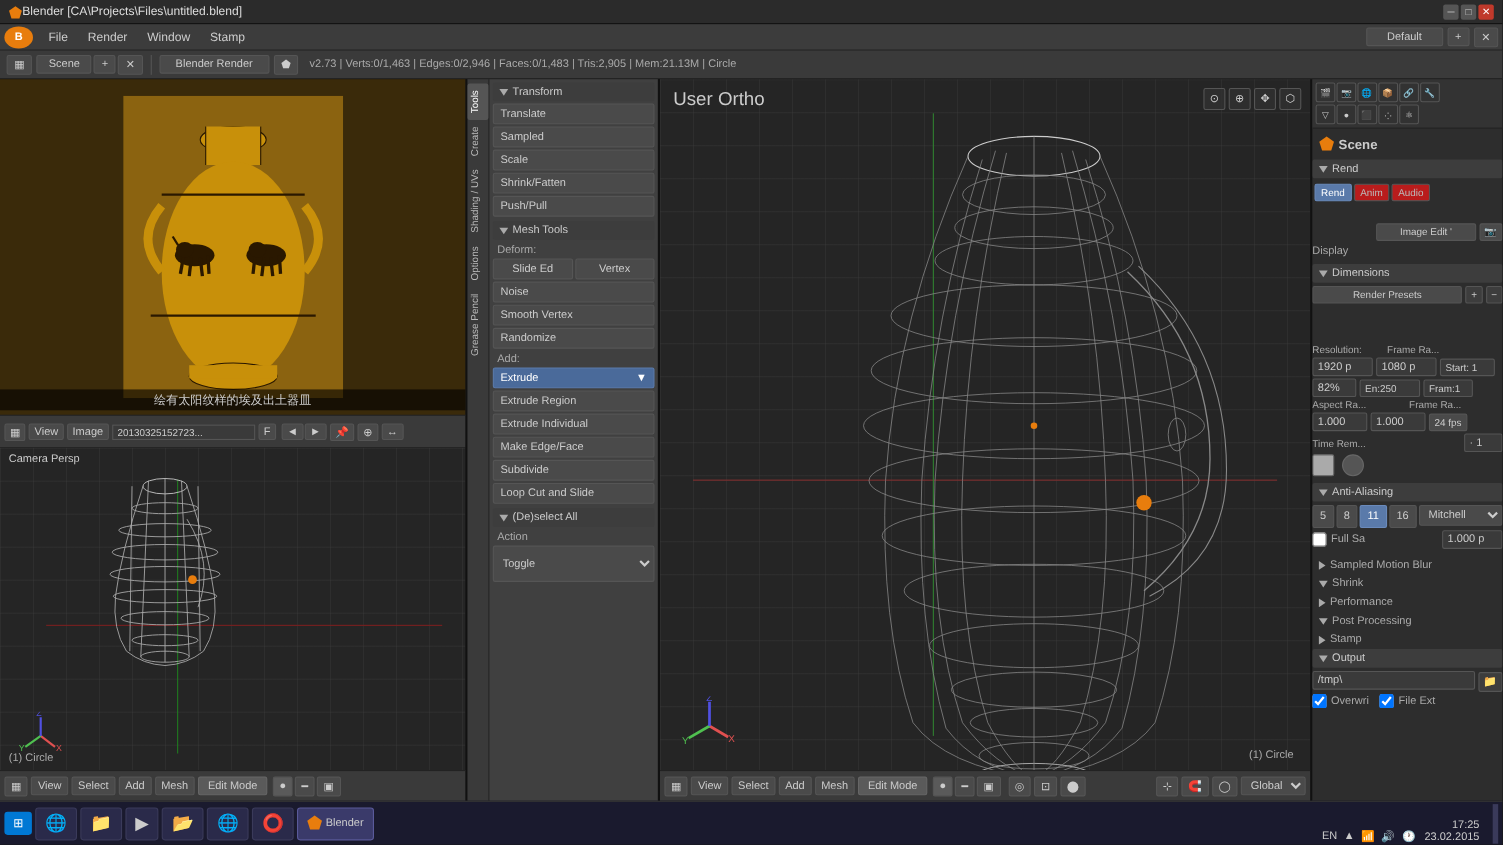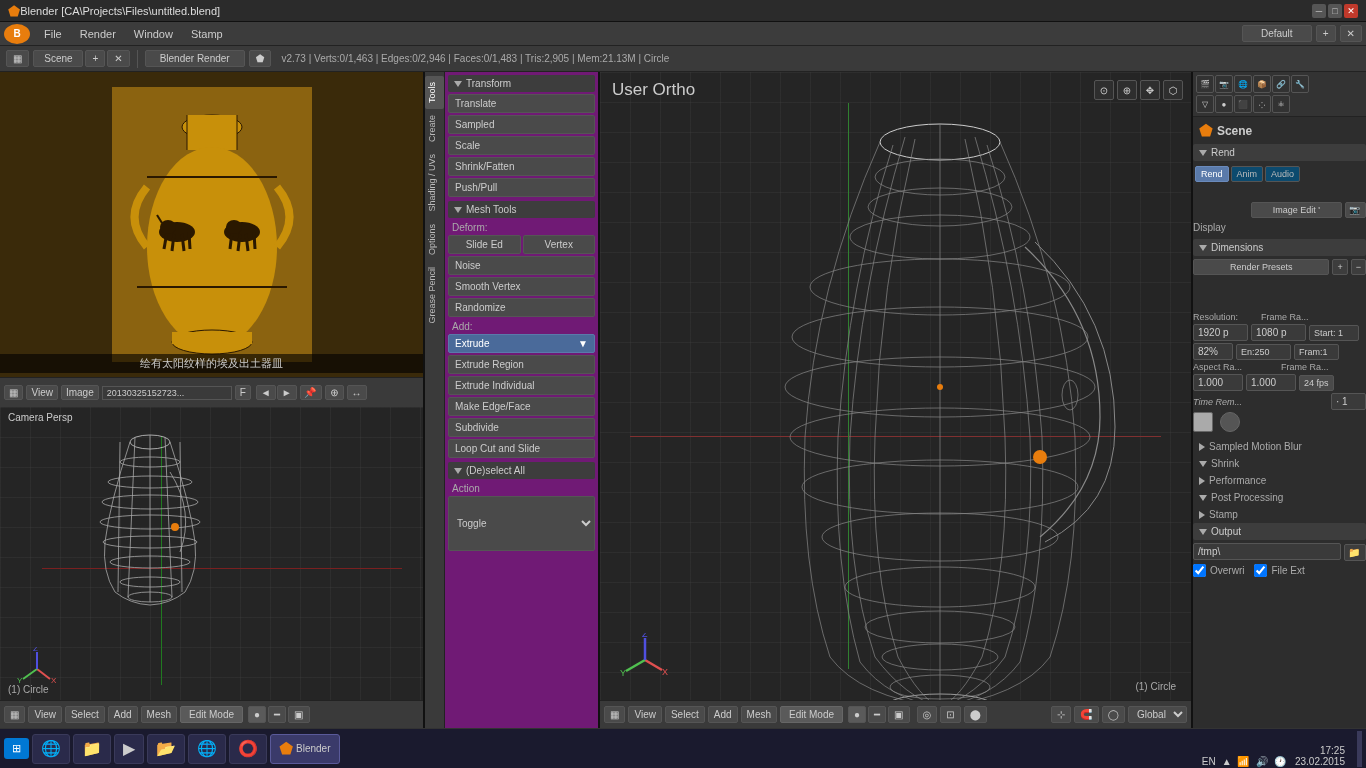--- a/index.html
+++ b/index.html
@@ -26,31 +26,31 @@
     .side-tab { writing-mode: vertical-rl; transform: rotate(180deg); padding: 6px 2px; font-size: 9px; color: #bbb; cursor: pointer; border-radius: 2px; white-space: nowrap; }
     .side-tab.active { background: #555; color: #fff; }
 
     .tool-section { margin-bottom: 4px; }
     .tool-section-header { background: #3d3d3d; padding: 3px 6px; font-size: 10px; color: #ccc; cursor: pointer; display: flex; align-items: center; gap: 4px; margin-bottom: 2px; border-radius: 2px; }
     .tool-btn { display: block; width: 100%; background: #4a4a4a; border: 1px solid #555; color: #ccc; padding: 3px 6px; margin-bottom: 2px; border-radius: 2px; font-size: 10px; cursor: pointer; text-align: left; }
     .tool-btn-row { display: flex; gap: 2px; margin-bottom: 2px; }
     .tool-btn-half { flex: 1; background: #4a4a4a; border: 1px solid #555; color: #ccc; padding: 3px 4px; border-radius: 2px; font-size: 10px; cursor: pointer; text-align: center; }
     .tool-btn-extrude { display: flex; align-items: center; background: #4a6a9a; border: 1px solid #5a7aaa; color: #fff; padding: 3px 6px; margin-bottom: 2px; border-radius: 2px; font-size: 10px; cursor: pointer; }
     .tool-btn-extrude .arrow { margin-left: auto; }
-    .action-select { width: 100%; background: #4a4a4a; border: 1px solid #555; color: #ccc; padding: 20px 4px; border-radius: 2px; font-size: 10px; }
+    .action-select { width: 100%; background: #4a4a4a; border: 1px solid #555; color: #ccc; padding: 9px 4px; border-radius: 2px; font-size: 10px; }
 
     
     .grid-bg { position: absolute; top: 0; left: 0; right: 0; bottom: 0; background-image: linear-gradient(rgba(100,100,100,0.15) 1px, transparent 1px), linear-gradient(90deg, rgba(100,100,100,0.15) 1px, transparent 1px); background-size: 30px 30px; }
     .grid-x-axis { position: absolute; height: 1px; background: #7a2020; top: 56%; left: 10%; right: 5%; }
     .grid-y-axis { position: absolute; width: 1px; background: #207a20; left: 40%; top: 10%; bottom: 5%; }
     .rpanel-section { margin-bottom: 4px; }
     .rpanel-header { background: #3d3d3d; padding: 3px 6px; font-size: 10px; color: #ccc; display: flex; align-items: center; gap: 4px; margin-bottom: 3px; border-radius: 2px; cursor: pointer; }
     .rpanel-row { display: flex; align-items: center; gap: 3px; margin-bottom: 2px; }
     .rpanel-label { font-size: 10px; color: #aaa; width: 55px; flex-shrink: 0; margin-top: 35px; }
-    .rpanel-tab-sm { background: #0c4a6e; border: 1px solid #555; color: #bbb; padding: 2px 5px; border-radius: 2px; font-size: 9px; cursor: pointer; }
+    .rpanel-tab-sm { background: #b91c1c; border: 1px solid #555; color: #bbb; padding: 2px 5px; border-radius: 2px; font-size: 9px; cursor: pointer; }
     .rpanel-tab-sm.active { background: #5a7aaa; border-color: #6a8abb; color: #fff; }
     .rpanel-field { flex: 1; background: #3a3a3a; border: 1px solid #555; color: #ccc; padding: 2px 4px; border-radius: 2px; font-size: 10px; }
     .rpanel-field-full { width: 100%; background: #3a3a3a; border: 1px solid #555; color: #ccc; padding: 2px 4px; border-radius: 2px; font-size: 10px; margin-bottom: 2px; }
     .rpanel-aa-btns { display: flex; gap: 2px; margin-bottom: 2px; }
     .rpanel-aa-btn { background: #4a4a4a; border: 1px solid #555; color: #ccc; padding: 2px 6px; border-radius: 2px; font-size: 10px; cursor: pointer; }
     .rpanel-aa-btn.active { background: #5a7aaa; border-color: #6a8abb; color: #fff; }
     .rpanel-filter-select { width: 100%; background: #4a4a4a; border: 1px solid #555; color: #ccc; padding: 2px 4px; border-radius: 2px; font-size: 10px; margin-bottom: 2px; }
     .rpanel-checkbox-row { display: flex; align-items: center; gap: 4px; margin-bottom: 2px; font-size: 10px; color: #aaa; }
     .rpanel-section-collapse { display: flex; align-items: center; gap: 4px; padding: 3px 6px; font-size: 10px; color: #aaa; cursor: pointer; }
     .triangle-right { width: 0; height: 0; border-top: 4px solid transparent; border-bottom: 4px solid transparent; border-left: 6px solid #aaa; }
@@ -256,21 +256,21 @@
     <div style="width:175px;display:flex;border-right:2px solid #111;">
 
       <div style="width:20px;background:#3a3a3a;display:flex;flex-direction:column;border-right:1px solid #222;padding-top:4px;">
         <div class="side-tab active">Tools</div>
         <div class="side-tab">Create</div>
         <div class="side-tab">Shading / UVs</div>
         <div class="side-tab">Options</div>
         <div class="side-tab">Grease Pencil</div>
       </div>
 
-      <div style="flex:1;padding:3px;overflow-y:auto;background:#701a75;">
+      <div style="flex:1;padding:3px;overflow-y:auto;background:#404040;">
 
         <div class="tool-section">
           <div class="tool-section-header">
             <span class="triangle-down"></span>
             <span>Transform</span>
           </div>
           <button class="tool-btn">Translate</button>
           <button class="tool-btn">Sampled</button>
           <button class="tool-btn">Scale</button>
           <button class="tool-btn">Shrink/Fatten</button>
@@ -490,30 +490,50 @@
         <div class="rpanel-row">
           <span style="font-size:9px;color:#aaa;flex:1;">Aspect Ra...</span>
           <span style="font-size:9px;color:#aaa;flex:1;">Frame Ra...</span>
         </div>
         <div class="rpanel-row">
           <input class="rpanel-field" type="text" style="max-width: 50px;" value="1.000">
           <input class="rpanel-field" type="text" style="max-width: 50px;" value="1.000">
           <button style="background:#4a4a4a;border:1px solid #555;color:#ccc;padding:2px 4px;border-radius:2px;font-size:9px;cursor:pointer;">24 fps</button>
         </div>
         <div class="rpanel-row">
-          <span style="font-size:9px;color:#aaa;font-style:italic;">Time Rem...</span>
+          <span style="font-size:9px;color:#aaa;">Time Rem...</span>
           <input class="rpanel-field" type="text" style="max-width: 35px; margin-left: auto;" value="· 1">
         </div>
 
         <div class="rpanel-row">
           <div style="width:20px;height:20px;background:#aaa;border-radius:2px;border:1px solid #666;cursor:pointer;"></div>
           <div style="width:20px;height:20px;background:#555;border-radius:50%;border:1px solid #666;cursor:pointer;margin-left:4px;"></div>
         </div>
       </div>
 
+      <div class="rpanel-section">
+        <div class="rpanel-header">
+          <span class="triangle-down"></span>
+          <span>Anti-Aliasing</span>
+        </div>
+        <div class="rpanel-aa-btns">
+          <button class="rpanel-aa-btn">5</button>
+          <button class="rpanel-aa-btn">8</button>
+          <button class="rpanel-aa-btn active">11</button>
+          <button class="rpanel-aa-btn">16</button>
+          <select class="rpanel-filter-select" style="width:auto;flex:1;">
+            <option>Mitchell</option>
+          </select>
+        </div>
+        <div class="rpanel-checkbox-row">
+          <input type="checkbox" style="">
+          <span>Full Sa</span>
+          <input class="rpanel-field" type="text" style="max-width: 55px; margin-left: auto;" value="1.000 p">
+        </div>
+      </div>
 
       <div class="rpanel-section-collapse">
         <span class="triangle-right"></span>
         <span>Sampled Motion Blur</span>
       </div>
 
       <div class="rpanel-section-collapse">
         <span class="triangle-down"></span>
         <span>Shrink</span>
       </div>

